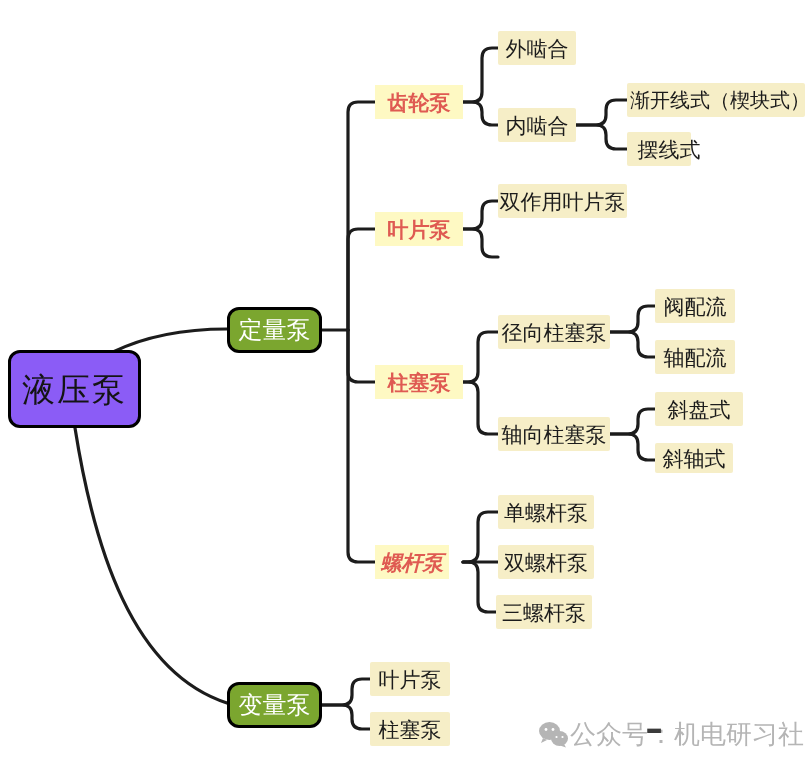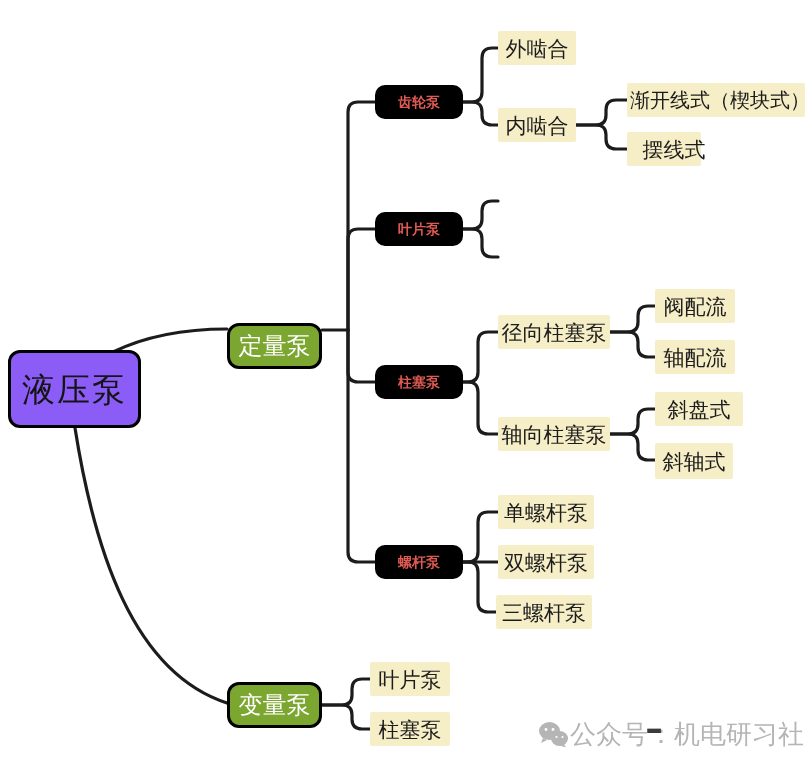--- a/index.html
+++ b/index.html
@@ -7,21 +7,21 @@
   .canvas {
     position:relative; width:810px; height:764px; background:#ffffff; overflow:hidden;
   }
   .lines { position:absolute; left:0; top:0; width:810px; height:764px; }
   .node {
     position:absolute; box-sizing:border-box;
     display:flex; align-items:center; justify-content:center;
     white-space:nowrap; line-height:1;
   }
   .leaf   { background:#F6EEC7; color:#1c1c1c; font-size:21px; border-radius:2px; }
-  .keynode{ background:#000000; color:#DF5A52; font-size:14px; font-weight:bold; border-radius:10px; }
+  .keynode{ background:#fef9c3; color:#DF5A52; font-size:21px; font-weight:bold; border-radius:0; }
   .rootnode{
     background:#8b5cf6; color:#141414; font-size:33px; letter-spacing:2px;
     border:3px solid #000; border-radius:12px;
   }
   .greennode{
     background:#7BA62F; color:#ffffff; font-size:24px;
     border:3px solid #000; border-radius:12px;
   }
   .leaf-sm { font-size:20px; }
   .wm-account{
@@ -62,40 +62,41 @@
     <path d="M 610,434 L 628,434 Q 638,434 638,444 L 638,450 Q 638,460 648,460 L 655,460"></path>
     <path d="M 463,562 L 468,562 Q 478,562 478,552 L 478,522 Q 478,512 488,512 L 498,512"></path>
     <path d="M 463,562 L 498,562"></path>
     <path d="M 463,562 L 468,562 Q 478,562 478,572 L 478,602 Q 478,612 488,612 L 498,612"></path>
     <path d="M 322,705 L 342,705 Q 352,705 352,695 L 352,689 Q 352,679 362,679 L 370,679"></path>
     <path d="M 322,705 L 342,705 Q 352,705 352,715 L 352,719 Q 352,729 362,729 L 370,729"></path>
   </svg>
 
   <div class="node rootnode" style="left:8px; top:350px; width:133px; height:78px;">液压泵</div>
 
-  <div class="node greennode" style="left:227px; top:307px; width:95px; height:46px;margin-top:16px;">定量泵</div>
+  <div class="node greennode" style="left:227px; top:307px; width:95px; height:46px;">定量泵</div>
   <div class="node greennode" style="left:227px; top:682px; width:95px; height:46px;">变量泵</div>
 
   <div class="node keynode" style="left:375px; top:85px; width:88px; height:34px;">齿轮泵</div>
   <div class="node keynode" style="left:375px; top:212px; width:88px; height:34px;">叶片泵</div>
   <div class="node keynode" style="left:375px; top:365px; width:88px; height:34px;">柱塞泵</div>
-  <div class="node keynode" style="left:375px; top:545px; width:88px; height:34px;">螺杆泵</div>
+  <div class="node keynode" style="left:375px; top:545px; width:74px; height:34px;font-style:italic;">螺杆泵</div>
 
   <div class="node leaf" style="left:498px; top:31px; width:78px; height:34px;">外啮合</div>
   <div class="node leaf" style="left:498px; top:108px; width:78px; height:34px;">内啮合</div>
   <div class="node leaf leaf-sm" style="left:627px; top:83px; width:178px; height:34px;padding-left:8px;">渐开线式（楔块式）</div>
-  <div class="node leaf" style="left:627px; top:132px; width:74px; height:34px;padding-left:20px;">摆线式</div>
+  <div class="node leaf" style="left:627px; top:132px; width:64px; height:34px;padding-left:20px;">摆线式</div>
 
+  <div class="node leaf" style="left:498px; top:184px; width:129px; height:34px;">双作用叶片泵</div>
 
   <div class="node leaf" style="left:498px; top:315px; width:112px; height:34px;">径向柱塞泵</div>
   <div class="node leaf" style="left:655px; top:289px; width:80px; height:34px;">阀配流</div>
   <div class="node leaf" style="left:655px; top:340px; width:80px; height:34px;">轴配流</div>
   <div class="node leaf" style="left:498px; top:417px; width:112px; height:34px;">轴向柱塞泵</div>
   <div class="node leaf" style="left:655px; top:392px; width:88px; height:34px;">斜盘式</div>
-  <div class="node leaf" style="left:655px; top:443px; width:78px; height:36px;">斜轴式</div>
+  <div class="node leaf" style="left:655px; top:443px; width:78px; height:30px;">斜轴式</div>
 
   <div class="node leaf" style="left:498px; top:495px; width:96px; height:34px;">单螺杆泵</div>
   <div class="node leaf" style="left:498px; top:545px; width:96px; height:34px;">双螺杆泵</div>
   <div class="node leaf" style="left:496px; top:595px; width:96px; height:34px;">三螺杆泵</div>
 
   <div class="node leaf" style="left:370px; top:662px; width:80px; height:34px;">叶片泵</div>
   <div class="node leaf" style="left:370px; top:712px; width:80px; height:34px;">柱塞泵</div>
 
   <div class="wm-account">
     <svg width="30" height="27" viewBox="0 0 30 27">

